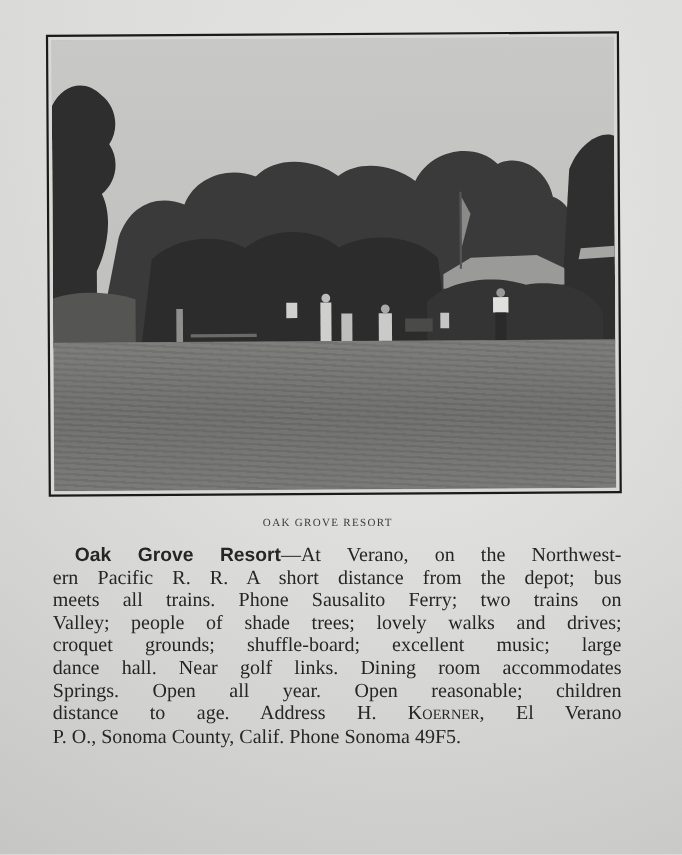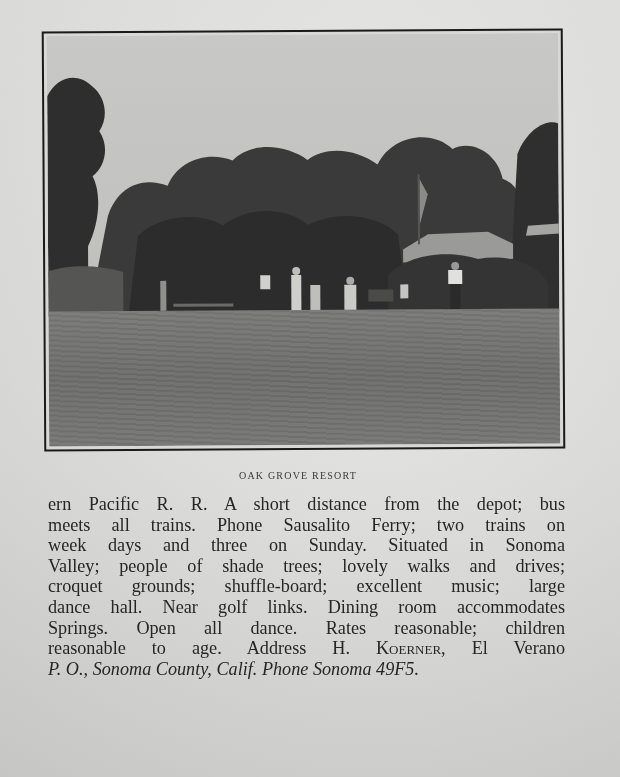--- a/index.html
+++ b/index.html
@@ -49,21 +49,21 @@
   }
   .body-text {
     position: absolute; left: 48px; top: 494px;
     width: 517px;
     font-size: 18.2px; line-height: 20.6px;
     color: #262626;
     text-align: justify;
   }
   .body-text .line { display: block; white-space: nowrap; text-align-last: justify; text-align: justify; }
   .body-text .line.indent { padding-left: 20px; }
-  .body-text .line.last { text-align-last: left; font-style: italic; }
+  .body-text .line.last { text-align-last: left; }
   .lead { font-family: "Liberation Sans", "DejaVu Sans", sans-serif; font-weight: 600; font-size: 17.5px; }
   .sc { font-variant: small-caps; }
 </style>
 </head>
 <body>
 
 <div class="page-shade"></div>
 
 <div class="photo-frame">
   <div class="photo" title="Oak Grove Resort">
@@ -102,22 +102,22 @@
       <circle cx="407" cy="232" r="4" fill="#999"></circle>
       <rect x="112" y="245" width="6" height="30" fill="#8f8f8d"></rect>
     </svg>
     <div class="ground"></div>
   </div>
 </div>
 
 <div class="caption">OAK GROVE RESORT</div>
 
 <div class="body-text">
+  <span class="line indent"><span class="lead">Oak Grove Resort</span><span>—At Verano, on the Northwest-</span></span>
   <span class="line">ern Pacific R. R.  A short distance from the depot; bus</span>
   <span class="line">meets all trains.  Phone Sausalito Ferry; two trains on</span>
-  <span class="line">week days and three on Sunday.  Situated in Sonoma</span>
   <span class="line">Valley; people of shade trees; lovely walks and drives;</span>
   <span class="line">croquet grounds; shuffle-board; excellent music; large</span>
   <span class="line">dance hall. Near golf links. Dining room accommodates</span>
-  <span class="line">Springs.  Open all dance.  Rates reasonable; children</span>
-  <span class="line"><span>reasonable to age.  Address H. </span><span class="sc">Koerner</span><span>, El Verano</span></span>
+  <span class="line">Springs.  Open all year.  Open reasonable; children</span>
+  <span class="line"><span>distance to age.  Address H. </span><span class="sc">Koerner</span><span>, El Verano</span></span>
   <span class="line last">P. O., Sonoma County, Calif.  Phone Sonoma 49F5.</span>
 </div>
 
 </body></html>

